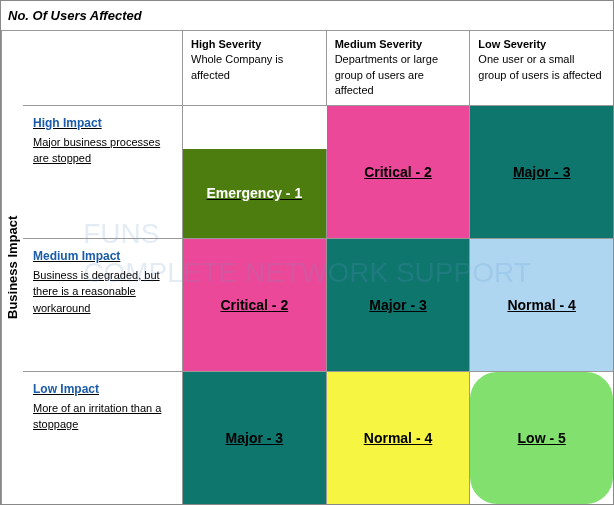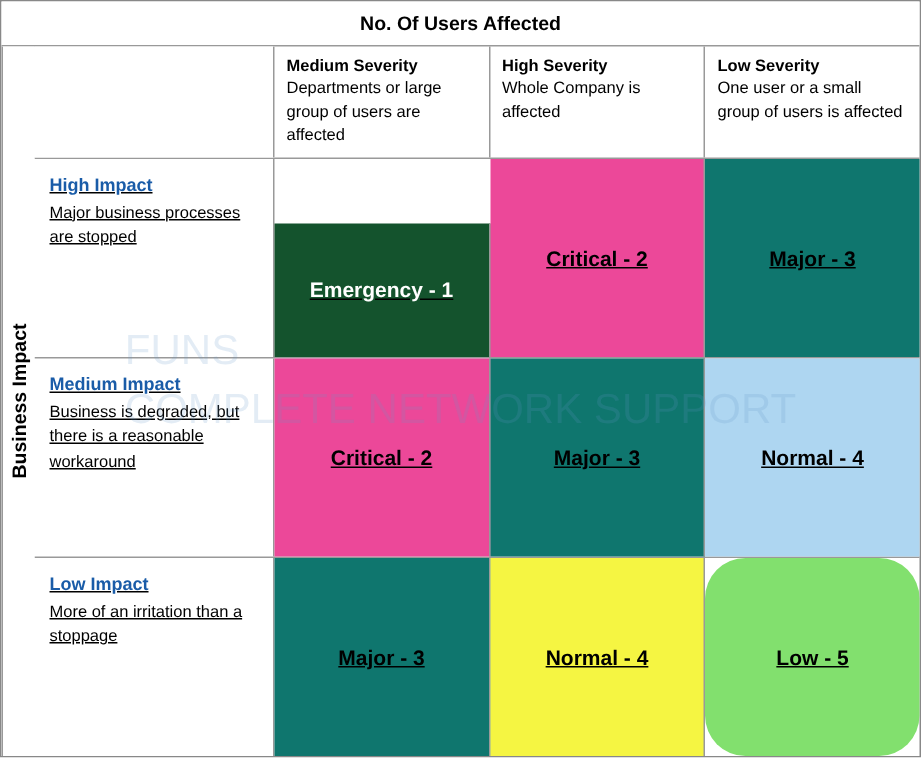--- a/index.html
+++ b/index.html
@@ -18,42 +18,43 @@
       font-size: 28px;
       font-weight: normal;
       color: rgba(100, 150, 200, 0.18);
       white-space: nowrap;
       pointer-events: none;
       z-index: 10;
       text-align: left;
       line-height: 1.4;
     }
     
-    .bg-red { background-color: #14532d; color: #fff; margin-top: 43px; }
+    .bg-red { background-color: #4d7c0f; color: #fff; margin-top: 43px; }
     .bg-orange { background-color: #ec4899; }
     .bg-yellow { background-color: #0f766e; }
     .bg-light-blue { background-color: #aed6f1; }
     .bg-yellow2 { background-color: #f5f542; }
     .bg-green { background-color: #82e06e; border-radius: 27px; }
     
     .wrapper {
       display: flex;
       flex-direction: column;
       width: 614px;
       height: 505px;
       border: 1px solid #888;
       position: relative;
     }
     .top-bar {
-      text-align: center;
+      text-align: left;
       padding: 7px;
       font-weight: bold;
       font-size: 13px;
       border-bottom: 1px solid #999;
       background: #fff;
+      font-style: italic;
     }
     .content-area {
       display: flex;
       flex: 1;
     }
     .bi-label {
       writing-mode: vertical-rl;
       text-orientation: mixed;
       transform: rotate(180deg);
       font-size: 13px;
@@ -146,26 +147,26 @@
   <div class="content-area">
 
     <div class="bi-label">Business Impact</div>
 
     <div class="right-grid">
 
       <div class="col-header-row">
         <div class="empty-corner"></div>
 
         <div class="ch">
+          <span class="ch-bold">High Severity</span>
+          <span>Whole Company is affected</span>
+        </div>
+        <div class="ch">
           <span class="ch-bold">Medium Severity</span>
           <span>Departments or large group of users are affected</span>
-        </div>
-        <div class="ch">
-          <span class="ch-bold">High Severity</span>
-          <span>Whole Company is affected</span>
         </div>
         <div class="ch">
           <span class="ch-bold">Low Severity</span>
           <span>One user or a small group of users is affected</span>
         </div>
       </div>
 
       <div class="rows-area">
 
         <div class="drow">

